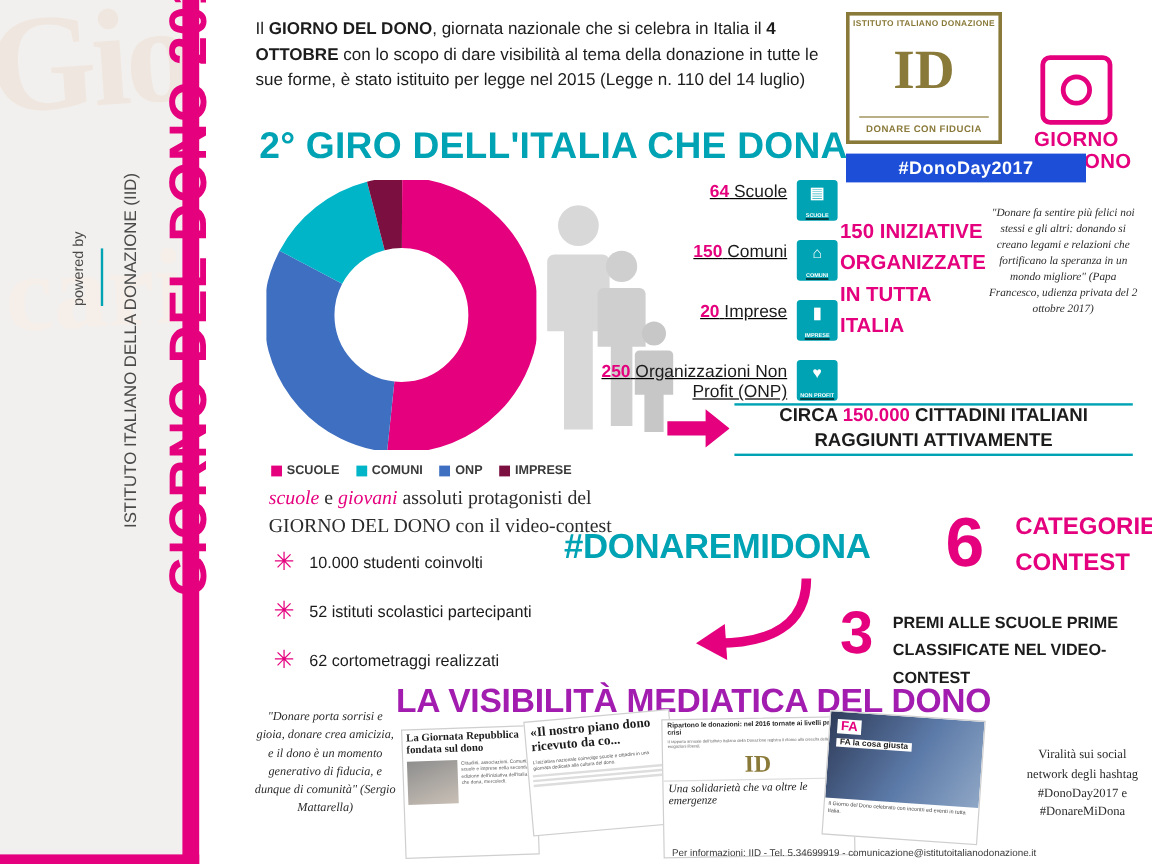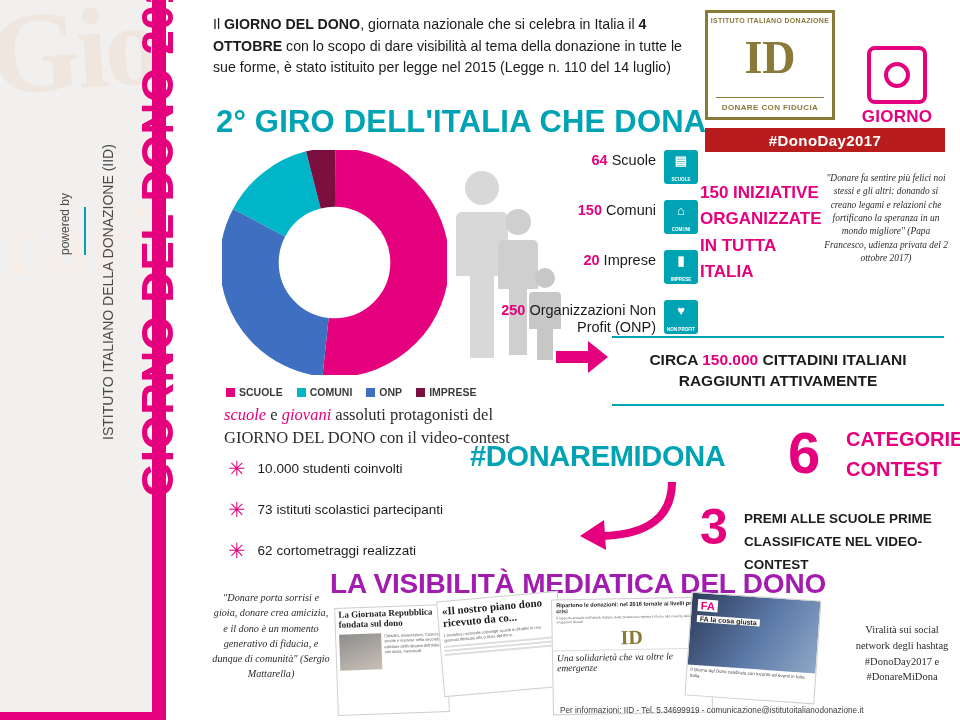--- a/index.html
+++ b/index.html
@@ -101,22 +101,22 @@
   }
   #gdd-mark .inner {
     width: 26px; height: 26px; border: 4px solid #e5007e; border-radius: 50%;
   }
   #gdd-text {
     position: absolute; left: 0; top: 62px; width: 100%; text-align: center;
     color: #e5007e; font-size: 17px; font-weight: bold; line-height: 1.05;
     letter-spacing: .3px;
   }
   #hashtag-bar {
-    position: absolute; left: 705px; top: 128px; width: 240px; height: 24px;
-    background: #b91c1c; color: #fff; font-size: 15px; font-weight: bold;
+    position: absolute; left: 705px; top: 128px; width: 200px; height: 24px;
+    background: #1d4ed8; color: #fff; font-size: 15px; font-weight: bold;
     display: flex; align-items: center; justify-content: center;
     letter-spacing: .4px;
   }
 
   
   #main-heading {
     position: absolute; left: 216px; top: 104px;
     color: #00a3b3; font-size: 31px; font-weight: bold; letter-spacing: .2px;
   }
 
@@ -131,21 +131,21 @@
   .legend-item { display: flex; align-items: center; gap: 4px; }
   .legend-dot { width: 9px; height: 9px; display: inline-block; }
 
   
   #people { position: absolute; left: 452px; top: 160px; width: 110px; height: 200px; }
 
   
   #stats { position: absolute; left: 498px; top: 150px; width: 200px; }
   .stat-row {
     display: flex; align-items: flex-start; justify-content: flex-end;
-    gap: 8px; margin-bottom: 16px; height: 34px;
+    gap: 8px; margin-bottom: 16px; height: 34px; text-decoration: underline;
   }
   .stat-text { text-align: right; font-size: 14.5px; color: #1c1c1c; line-height: 1.2; padding-top: 2px;}
   .stat-text b { color: #e5007e; font-weight: bold; }
   .stat-badge {
     width: 34px; height: 34px; background: #00a3b3; border-radius: 3px;
     color: #fff; font-size: 4.6px; font-weight: bold; text-align: center;
     display: flex; flex-direction: column; align-items: center; justify-content: flex-end;
     padding-bottom: 2px; flex: 0 0 auto; position: relative;
   }
   .stat-badge .glyph { position:absolute; top:4px; left:0; width:100%; text-align:center; font-size: 13px; line-height: 1; }
@@ -160,21 +160,21 @@
   
   #quote-papa {
     position: absolute; left: 822px; top: 172px; width: 128px;
     font-family: "Liberation Serif", serif; font-style: italic;
     font-size: 9.4px; line-height: 1.42; color: #2b2b2b; text-align: center;
   }
 
   
   #arrow1 { position: absolute; left: 556px; top: 340px; width: 52px; height: 34px; }
   #circa {
-    position: absolute; left: 612px; top: 336px; width: 332px; height: 70px;
+    position: absolute; left: 612px; top: 336px; width: 332px; height: 44px;
     border-top: 2px solid #00a3b3; border-bottom: 2px solid #00a3b3;
     display: flex; flex-direction: column; align-items: center; justify-content: center;
     font-size: 15.5px; font-weight: bold; color: #1c1c1c; line-height: 1.35; text-align: right;
   }
   #circa .hl { color: #e5007e; }
 
   
   #scuole-sub {
     position: absolute; left: 224px; top: 404px; width: 330px;
     font-family: "Liberation Serif", serif; font-size: 16.5px; color: #2b2b2b; line-height: 1.38;
@@ -405,21 +405,21 @@
   <span class="ital">GIORNO DEL DONO con il video-contest</span>
 </div>
 
 <div id="bullets">
   <div class="bullet-row">
     <span class="aster">✳</span>
     <span class="bullet-text">10.000 studenti coinvolti</span>
   </div>
   <div class="bullet-row">
     <span class="aster">✳</span>
-    <span class="bullet-text">73 istituti scolastici partecipanti</span>
+    <span class="bullet-text">52 istituti scolastici partecipanti</span>
   </div>
   <div class="bullet-row">
     <span class="aster">✳</span>
     <span class="bullet-text">62 cortometraggi realizzati</span>
   </div>
 </div>
 
 <div id="donaremidona">#DONAREMIDONA</div>
 <svg id="arrow2" viewBox="0 0 110 72">
   <path d="M104 4 C104 44 72 58 30 58" stroke="#e5007e" stroke-width="8" fill="none"></path>

